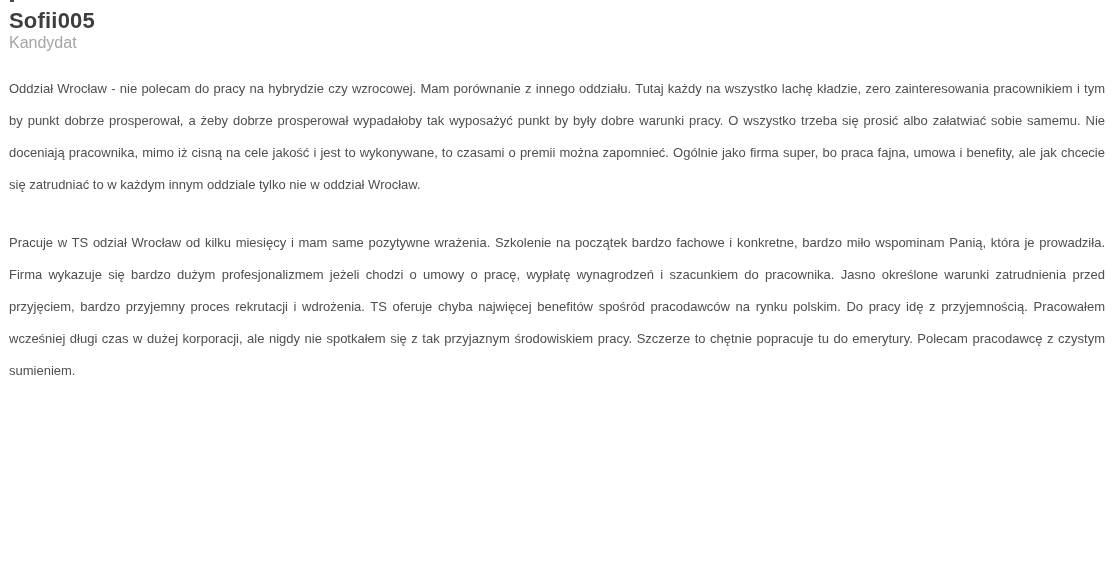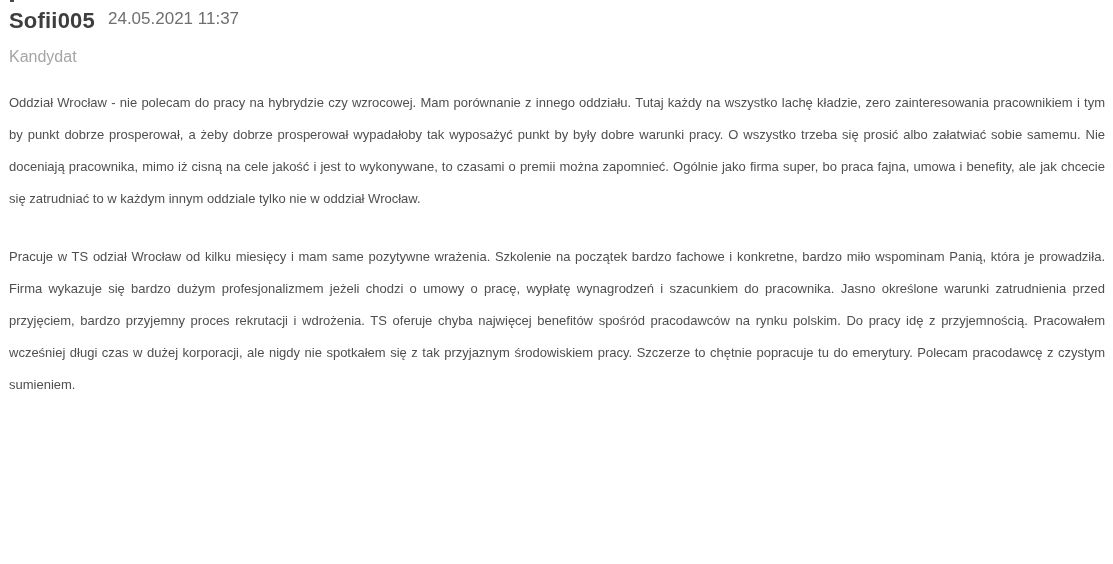--- a/index.html
+++ b/index.html
@@ -20,36 +20,36 @@
   .artifact {
     position: absolute;
     left: 10px;
     top: 0;
     width: 4px;
     height: 2px;
     background: #4a4a4a;
   }
   .review-header {
     display: flex;
-    align-items: flex-start;
+    align-items: center;
   }
   .username {
     font-size: 22px;
     line-height: 24px;
     font-weight: 700;
     color: #3e3e3e;
     letter-spacing: 0.2px;
   }
   .timestamp {
     font-size: 17px;
     color: #6f6f6f;
     margin-left: 13px;
   }
   .role {
-    margin-top: 14px;
+    margin-top: 0;
     font-size: 16px;
     line-height: 20px;
     color: #a5a5a5;
   }
   .review-body {
     margin: 20px 0 0 0;
     font-size: 13px;
     line-height: 32px;
     color: #4f4f4f;
     text-align: justify;
@@ -65,21 +65,20 @@
 </head>
 <body>
 
 <div class="artifact"></div>
 
 <div class="page">
 
   <section class="review">
     <header class="review-header">
       <span class="username">Sofii005</span>
-      <span class="timestamp">24.05.2021 11:37</span>
     </header>
     <div class="role">Kandydat</div>
     <p class="review-body">Oddział Wrocław - nie polecam do pracy na hybrydzie czy wzrocowej. Mam porównanie z innego oddziału. Tutaj każdy na wszystko lachę kładzie, zero zainteresowania pracownikiem i tym by punkt dobrze prosperował, a żeby dobrze prosperował wypadałoby tak wyposażyć punkt by były dobre warunki pracy. O wszystko trzeba się prosić albo załatwiać sobie samemu. Nie doceniają pracownika, mimo iż cisną na cele jakość i jest to wykonywane, to czasami o premii można zapomnieć. Ogólnie jako firma super, bo praca fajna, umowa i benefity, ale jak chcecie się zatrudniać to w każdym innym oddziale tylko nie w oddział Wrocław.</p>
   </section>
 
   <section class="review review-second">
     <p class="review-body">Pracuje w TS odział Wrocław od kilku miesięcy i mam same pozytywne wrażenia. Szkolenie na początek bardzo fachowe i konkretne, bardzo miło wspominam Panią, która je prowadziła. Firma wykazuje się bardzo dużym profesjonalizmem jeżeli chodzi o umowy o pracę, wypłatę wynagrodzeń i szacunkiem do pracownika. Jasno określone warunki zatrudnienia przed przyjęciem, bardzo przyjemny proces rekrutacji i wdrożenia. TS oferuje chyba najwięcej benefitów spośród pracodawców na rynku polskim. Do pracy idę z przyjemnością. Pracowałem wcześniej długi czas w dużej korporacji, ale nigdy nie spotkałem się z tak przyjaznym środowiskiem pracy. Szczerze to chętnie popracuje tu do emerytury. Polecam pracodawcę z czystym sumieniem.</p>
   </section>
 
 </div>

